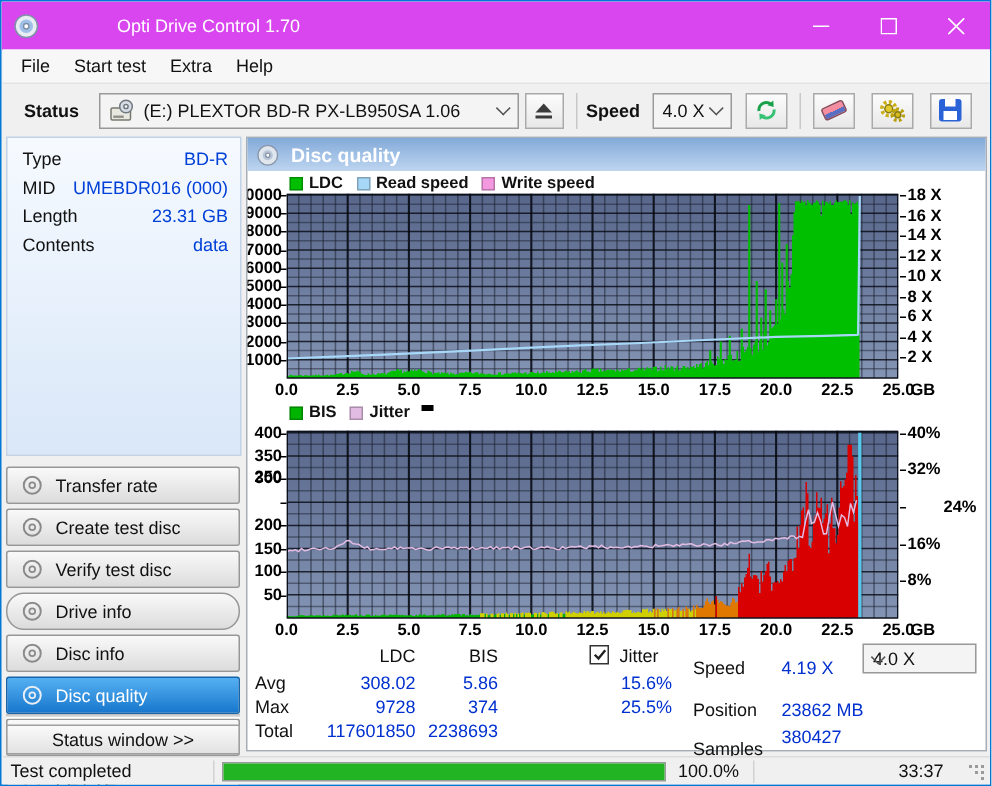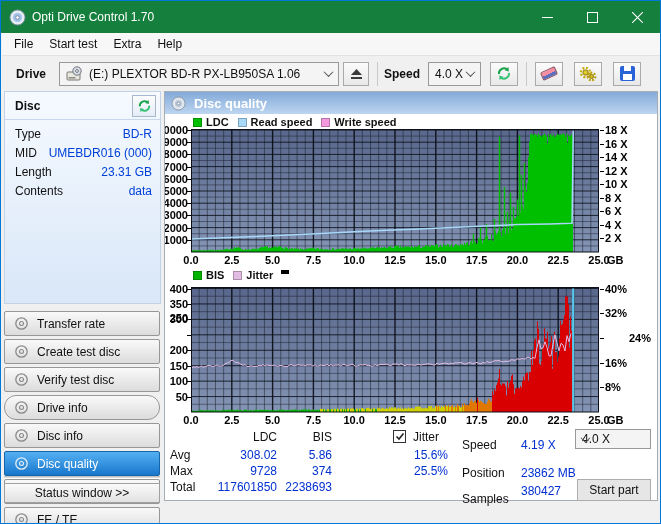--- a/index.html
+++ b/index.html
@@ -1,19 +1,19 @@
 <!DOCTYPE html>
 <html><head>
 <meta charset="utf-8">
 <style>
   html,body{margin:0;padding:0;background:#d8d8d8;font-family:"Liberation Sans",sans-serif;}
   *{box-sizing:border-box;}
   .window{position:relative;width:661px;height:524px;background:#f0f0f0;border:1px solid #0078d7;overflow:hidden;}
   
-  .titlebar{position:absolute;left:0;top:0;width:100%;height:32px;background:#15803d;display:flex;align-items:center;color:#fff;}
+  .titlebar{position:absolute;left:0;top:0;width:100%;height:32px;background:#d946ef;display:flex;align-items:center;color:#fff;gap:46px;}
   .titlebar .appicon{margin:0 6px 0 8px;width:17px;height:17px;}
   .titlebar .title{font-size:12px;}
   .caption-btns{margin-left:auto;display:flex;height:100%;}
   .cap-btn{width:45px;height:100%;display:flex;align-items:center;justify-content:center;}
   
   .menubar{position:absolute;left:1px;top:32px;width:658px;height:23px;background:#f7f7f7;display:flex;align-items:center;padding-left:4px;border-bottom:1px solid #e3e3e3;text-align:right;}
   .menu-item{padding:3px 8px;font-size:12px;color:#111;}
   
   .toolbar{position:absolute;left:1px;top:56px;width:658px;height:33px;background:#f0f0f0;display:flex;align-items:center;}
   .tb-label{font-size:12px;font-weight:bold;color:#111;}
@@ -113,21 +113,21 @@
   </div>
 
   <div class="menubar" id="menubar">
       <span class="menu-item">File</span>
       <span class="menu-item">Start test</span>
       <span class="menu-item">Extra</span>
       <span class="menu-item">Help</span>
     </div>
 
   <div class="toolbar">
-    <span class="tb-label" style="margin-left:14px">Drive</span>
+    <span class="tb-label" style="margin-left:14px">Status</span>
     <div class="combo" style="width:280px;margin-left:13px">
       <svg width="17" height="15" viewBox="0 0 17 15" style="margin-right:6px">
         <rect x="1" y="6" width="13" height="8" rx="1" fill="#e8e8e0" stroke="#787870"></rect>
         <rect x="2.5" y="11" width="7" height="1.6" fill="#909088"></rect>
         <circle cx="11" cy="5" r="4.2" fill="#d8dce4" stroke="#707880"></circle>
         <circle cx="11" cy="5" r="1.4" fill="#fff" stroke="#707880"></circle>
       </svg>
       <span>(E:)   PLEXTOR BD-R  PX-LB950SA 1.06</span>
       <span class="chev"></span>
     </div>
@@ -163,31 +163,20 @@
         <circle cx="12.5" cy="10.5" r="2" fill="#d4ba1e" stroke="#8a7a10"></circle>
       </svg>
     </div>
     <div class="tb-btn" style="width:28px;margin-left:11px">
       <div class="floppy"></div>
     </div>
   </div>
 
   <div class="sidebar">
     <div class="disc-panel">
-      <div class="disc-head">
-        <span class="t">Disc</span>
-        <div class="mini-btn">
-          <svg width="15" height="14" viewBox="0 0 16 15">
-            <path d="M3,8 A5,5 0 0 1 11,3.4" fill="none" stroke="#1aa14b" stroke-width="2"></path>
-            <path d="M12.5,1 L12.8,5.4 L8.6,4.2 Z" fill="#1aa14b"></path>
-            <path d="M13,7 A5,5 0 0 1 5,11.6" fill="none" stroke="#35c275" stroke-width="2"></path>
-            <path d="M3.5,14 L3.2,9.6 L7.4,10.8 Z" fill="#35c275"></path>
-          </svg>
-        </div>
-      </div>
       <div style="padding-top:4px" id="disc-rows">
           <div class="info-row">
             <span class="k">Type</span>
             <span class="v">BD-R</span>
           </div>
           <div class="info-row">
             <span class="k">MID</span>
             <span class="v">UMEBDR016 (000)</span>
           </div>
           <div class="info-row">
@@ -594,18 +583,28 @@
       <span class="rval" style="left:356px;top:10px">4.19 X</span>
       <span style="left:297px;top:38px">Position</span>
       <span class="rval" style="left:356px;top:38px">23862 MB</span>
       <span style="left:297px;top:64px">Samples</span>
       <span class="rval" style="left:356px;top:56px">380427</span>
 
       <div class="combo" style="left:410px;top:1px;width:76px;height:20px">
         <span>4.0 X</span>
         <span class="chev"></span>
       </div>
-      <button class="push-btn" style="left:412px;top:51px">Start part</button>
     </div>
   </div>
 
+  <div class="statusbar">
+    <span class="seg" style="left:5px">Test completed</span>
+    <div class="ssep" style="left:140px"></div>
+    <div class="progress">
+        <div class="fill" id="pfill" style="width: 100%;"></div>
+      </div>
+    <span class="seg" style="left:450px">100.0%</span>
+    <div class="ssep" style="left:500px"></div>
+    <span class="seg" style="left:505px;width:122px;text-align:right">33:37</span>
+    <div class="grip"></div>
+  </div>
 
 </div>
 
 </body></html>

